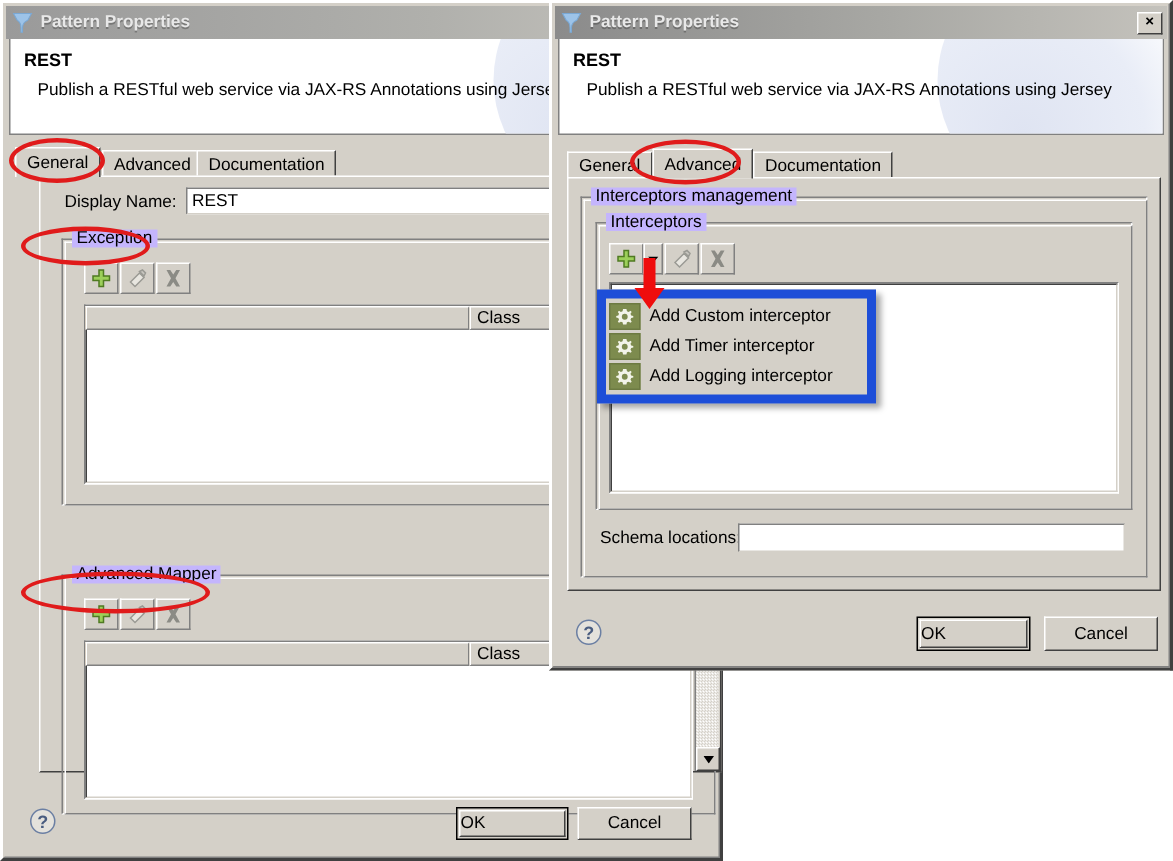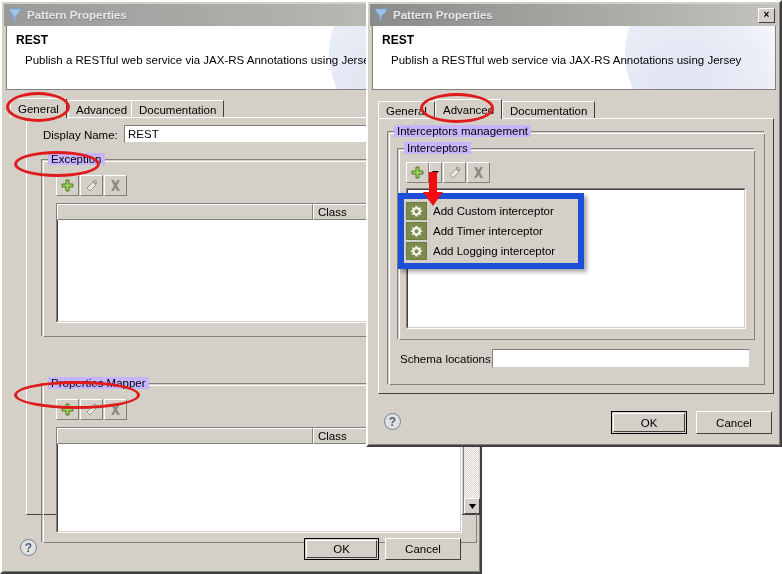--- a/index.html
+++ b/index.html
@@ -214,21 +214,21 @@
     background: #d4d0c8;
     border-top: 1px solid #ffffff;
     border-left: 1px solid #ffffff;
     border-right: 1px solid #404040;
     border-bottom: 1px solid #404040;
     display: flex; align-items: center; justify-content: center;
     font-size: 11.5px;
   }
   .pbtn.def { border: 1px solid #000; }
   .pbtn.def > span {
-    display: flex; align-items: center; justify-content: center;
+    display: flex; align-items: center; 
     position: absolute; inset: 1px;
     border-top: 1px solid #ffffff;
     border-left: 1px solid #ffffff;
     border-right: 1px solid #404040;
     border-bottom: 1px solid #404040;
   }
 
   
   .help-icon {
     position: absolute;
@@ -374,21 +374,21 @@
             </div>
             <div class="hcell" style="width:148px;">
               <span>Class</span>
             </div>
           </div>
         </div>
       </div>
 
       <div class="group" style="left:14px; top:265px; width:436px; height:160px;">
         <div class="group-frame"></div>
-        <div class="group-label">Properties Mapper</div>
+        <div class="group-label">Advanced Mapper</div>
 
         <div class="toolbar" style="left:15px; top:16px;">
           <div class="tbtn">
             <svg width="13" height="13" viewBox="0 0 13 13">
               <path d="M5 1 H8 V5 H12 V8 H8 V12 H5 V8 H1 V5 H5 Z" fill="#9ccf5a" stroke="#4f7a22" stroke-width="1"></path>
             </svg>
           </div>
           <div class="tbtn" style="margin-left:1px;">
             <svg width="14" height="13" viewBox="0 0 14 13">
               <path d="M2 9 L8 3 L11 6 L5 12 Z" fill="#e8e6e0" stroke="#9a9a94" stroke-width="1"></path>

